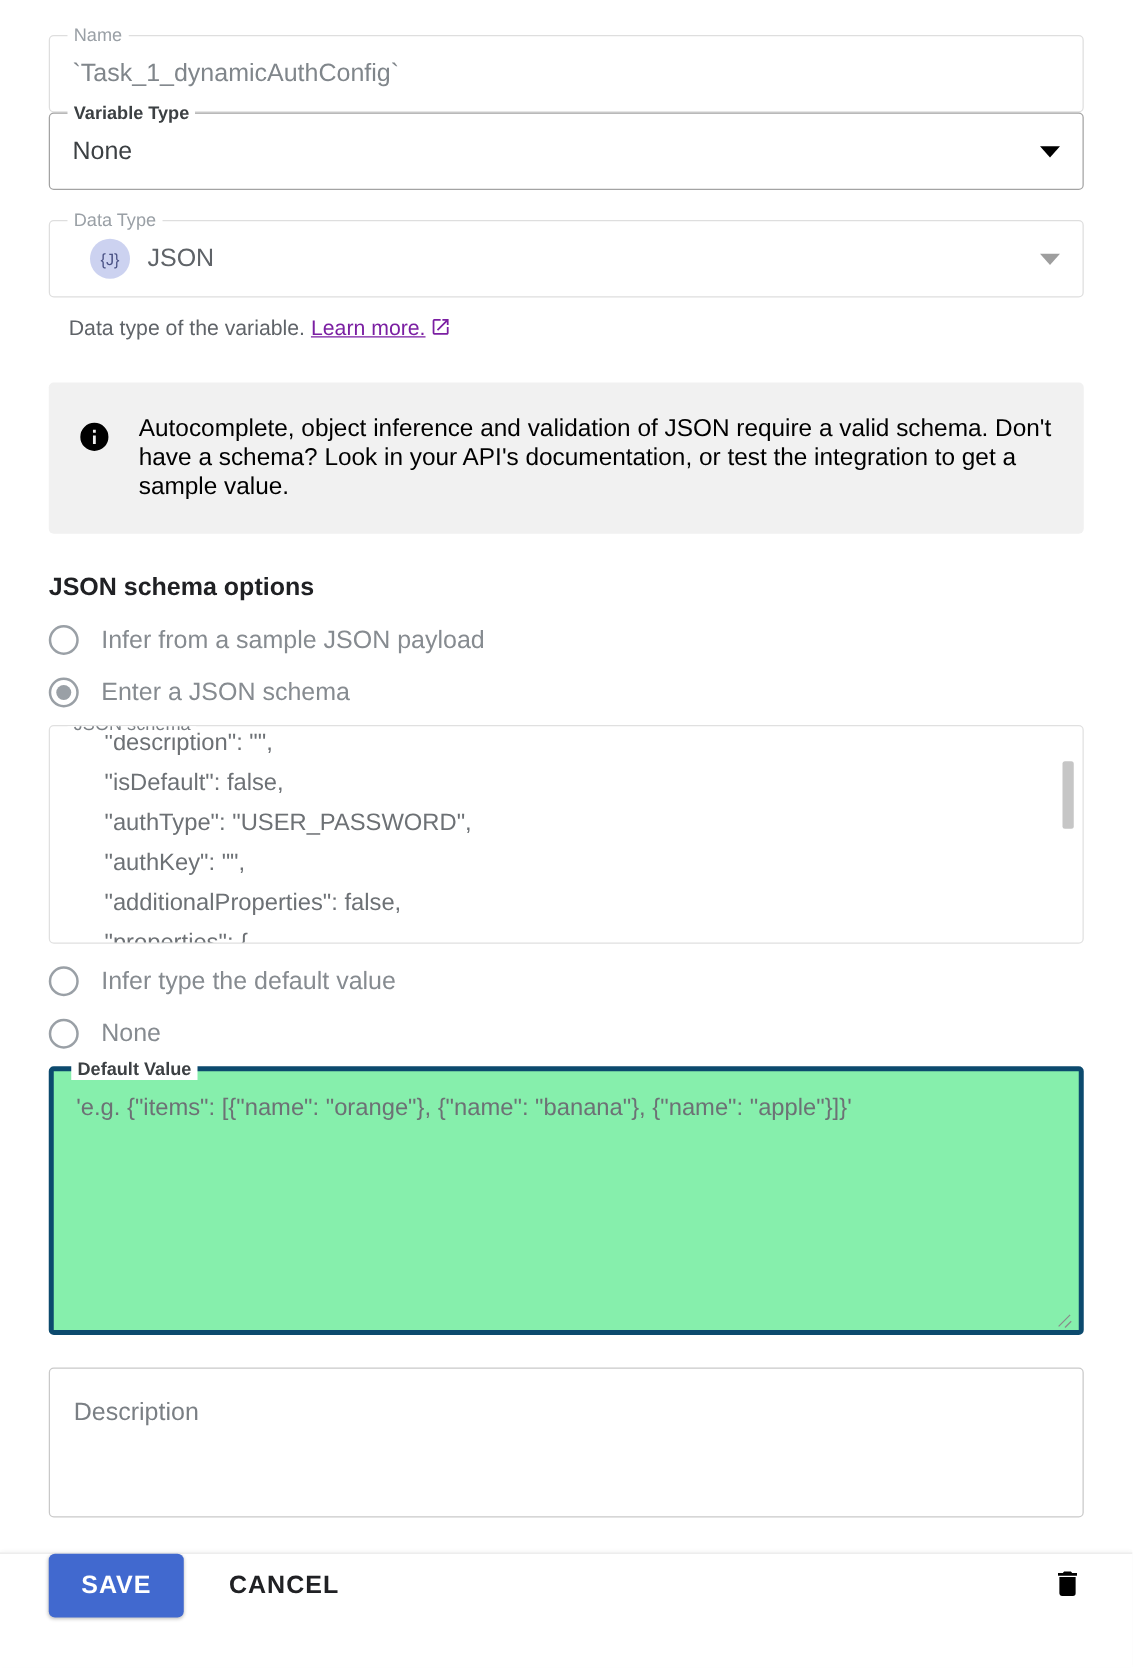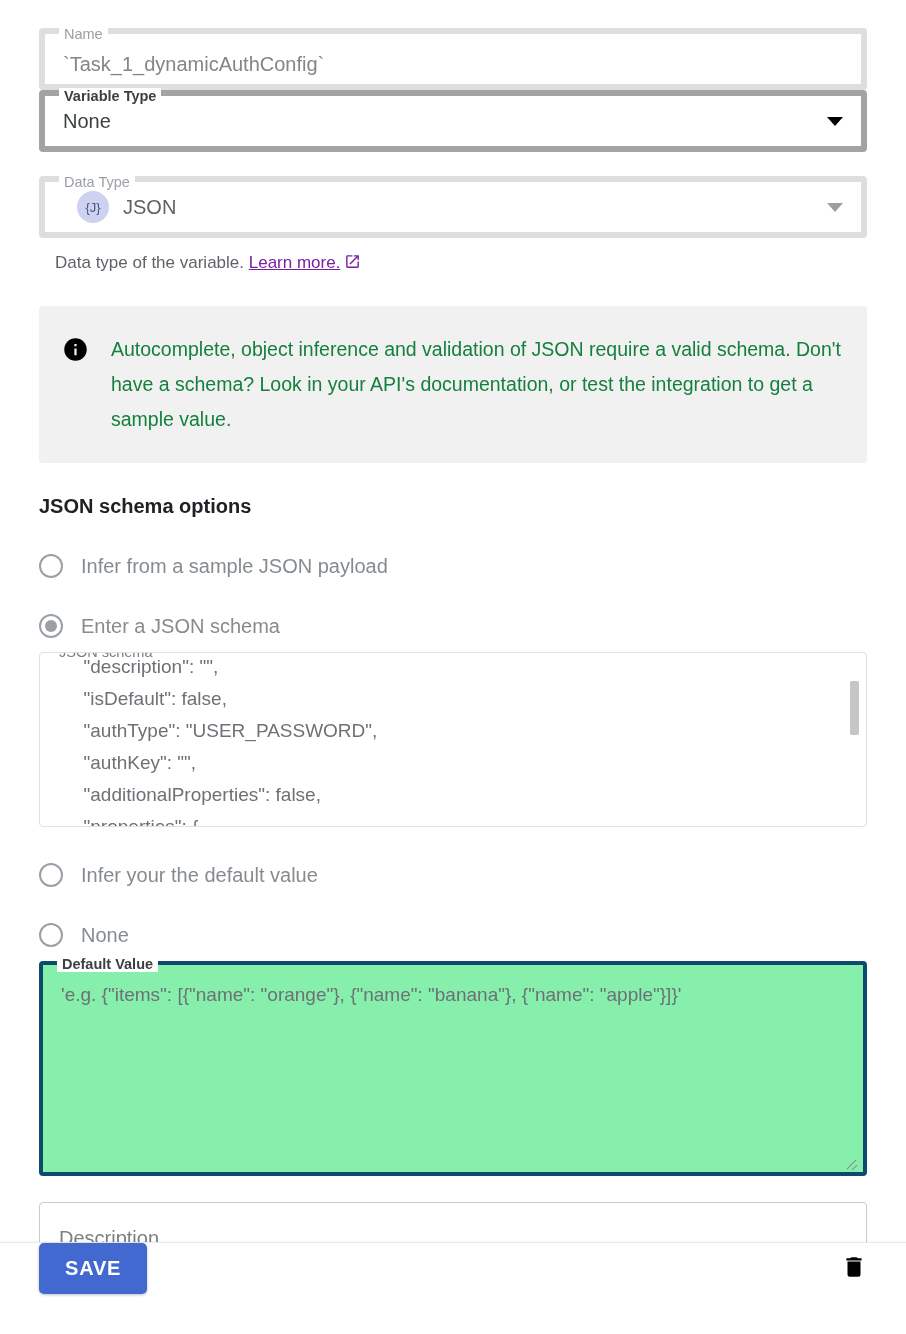--- a/index.html
+++ b/index.html
@@ -47,21 +47,21 @@
   .dlg-body {
     position: relative;
     flex: 1 1 auto;
     padding: 28px 39px 0 39px;
     overflow: hidden;
   }
 
   
   .field {
     position: relative;
-    border: 6px solid #a3a3a3;
+    border: 1px solid #a3a3a3;
     border-radius: 4px;
     background: #fff;
     margin-top: 12px;
   }
   .field.disabled { border-color: #dedede; }
   .field .legend {
     position: absolute;
     top: -8px; left: 14px;
     background: #fff;
     padding: 0 5px;
@@ -149,36 +149,36 @@
     gap: 18px;
   }
   .info-ico {
     flex: 0 0 36px;
     display: flex;
     justify-content: center;
     padding-top: 4px;
   }
   .info-text {
     font-size: 19.5px;
-    line-height: 35px;
-    color: #15803d;
+    line-height: 23px;
+    color: #000000;
   }
 
   
   .group-title {
     margin-top: 32px;
     font-size: 20px;
     font-weight: bold;
     color: #202124;
   }
   .radio-row {
     display: flex;
     align-items: center;
     gap: 18px;
-    margin-top: 36px;
+    margin-top: 18px;
     cursor: pointer;
     text-align: right;
   }
   .radio {
     width: 24px; height: 24px;
     border: 2px solid #9aa0a6;
     border-radius: 50%;
     flex: 0 0 24px;
     position: relative;
     background: #fff;
@@ -406,21 +406,21 @@
   "isDefault": false,
   "authType": "USER_PASSWORD",
   "authKey": "",
   "additionalProperties": false,
   "properties": {</div>
       <div class="schema-scrollbar"></div>
     </div>
 
     <div class="radio-row">
       <span class="radio"></span>
-      <span class="radio-label">Infer your the default value</span>
+      <span class="radio-label">Infer type the default value</span>
     </div>
 
     <div class="radio-row">
       <span class="radio"></span>
       <span class="radio-label">None</span>
     </div>
 
     <div class="dv-box">
       <span class="legend">Default Value</span>
       <div class="dv-placeholder">'e.g. {"items": [{"name": "orange"}, {"name": "banana"}, {"name": "apple"}]}'</div>
@@ -428,20 +428,21 @@
     </div>
 
     <div class="desc-box">
       <span class="legend">Description</span>
     </div>
 
   </div>
 
   <div class="dlg-footer">
     <button class="btn-save">SAVE</button>
+    <button class="btn-cancel">CANCEL</button>
     <div class="footer-spacer"></div>
     <div class="trash-btn">
       <svg width="26" height="26" viewBox="0 0 24 24">
         <path d="M6 19c0 1.1.9 2 2 2h8a2 2 0 002-2V7H6v12zM19 4h-3.5l-1-1h-5l-1 1H5v2h14V4z" fill="#000"></path>
       </svg>
     </div>
   </div>
 
 </div>
 

